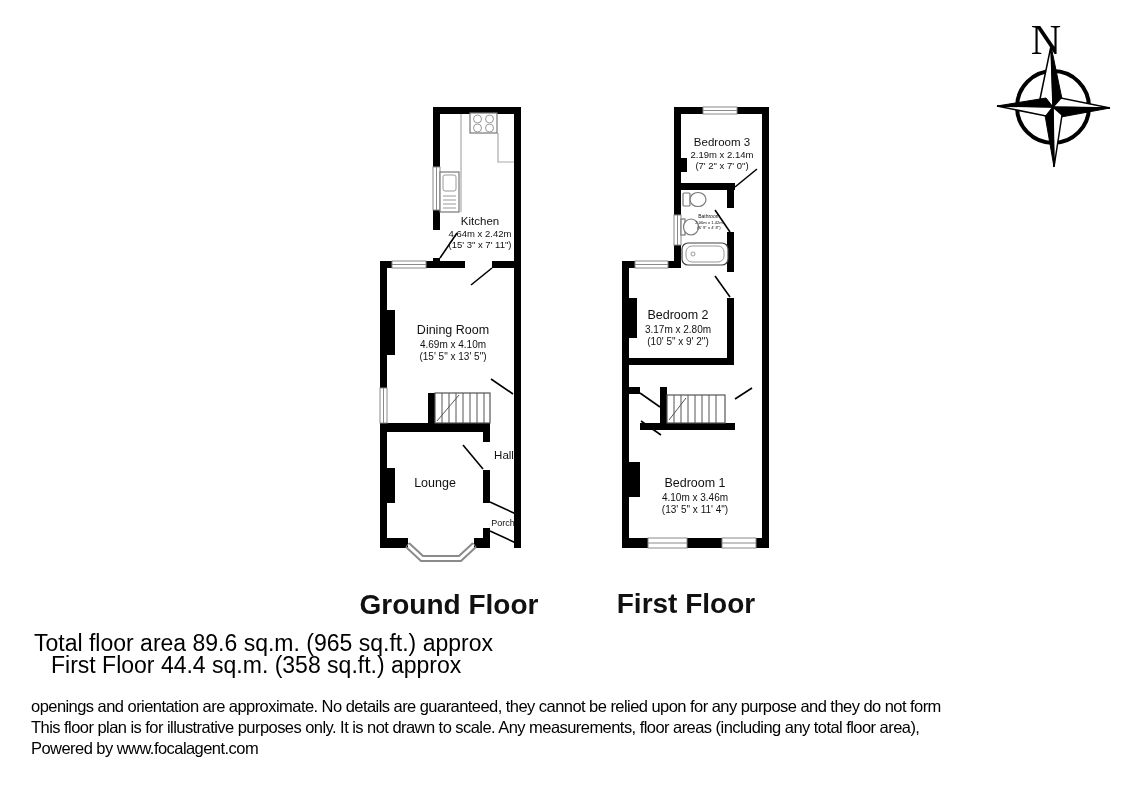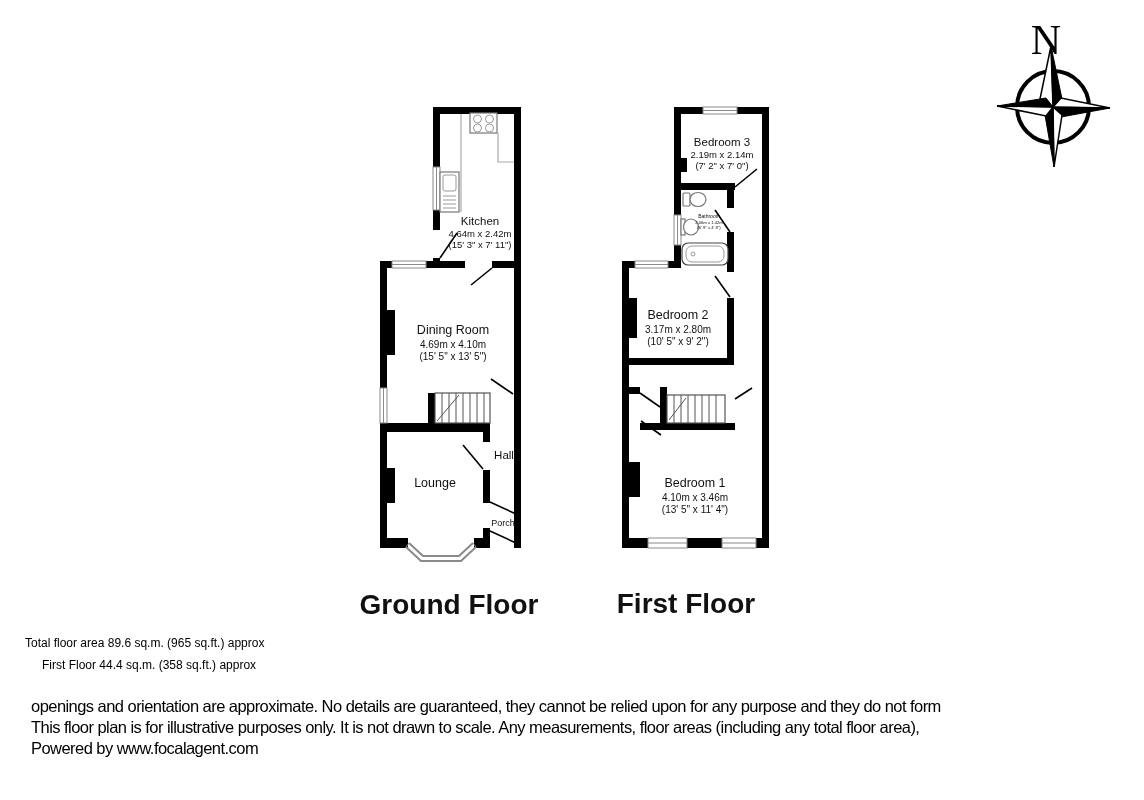--- a/index.html
+++ b/index.html
@@ -14,21 +14,21 @@
   .compass-n{font-size:42px;font-family:"Liberation Serif",serif;fill:#000;}
   .wall{fill:#000;stroke:none;}
   .win{fill:#fff;stroke:#8a8a8a;stroke-width:1;}
   .winline{stroke:#8a8a8a;stroke-width:1;fill:none;}
   .fixture{fill:#fff;stroke:#777;stroke-width:1.2;}
   .fixture2{fill:none;stroke:#999;stroke-width:1;}
   .stair{fill:#fff;stroke:#555;stroke-width:1.2;}
   .tread{stroke:#555;stroke-width:1;}
   .leaf{stroke:#000;stroke-width:1.6;fill:none;}
   .counter{stroke:#aaa;stroke-width:1.2;fill:none;}
-  .summary{position:absolute;left:25px;top:633px;font-size:12px;line-height:21.5px;white-space:nowrap;}
+  .summary{position:absolute;left:34px;top:633px;font-size:23px;line-height:21.5px;white-space:nowrap;}
   .summary .l2{padding-left:8px;}
   .summary .l3{padding-left:17px;}
   .disclaimer{position:absolute;left:31px;top:696px;font-size:16.5px;letter-spacing:-0.55px;
               line-height:21px;white-space:nowrap;}
 </style>
 </head>
 <body>
 
 <div class="canvas">
 

